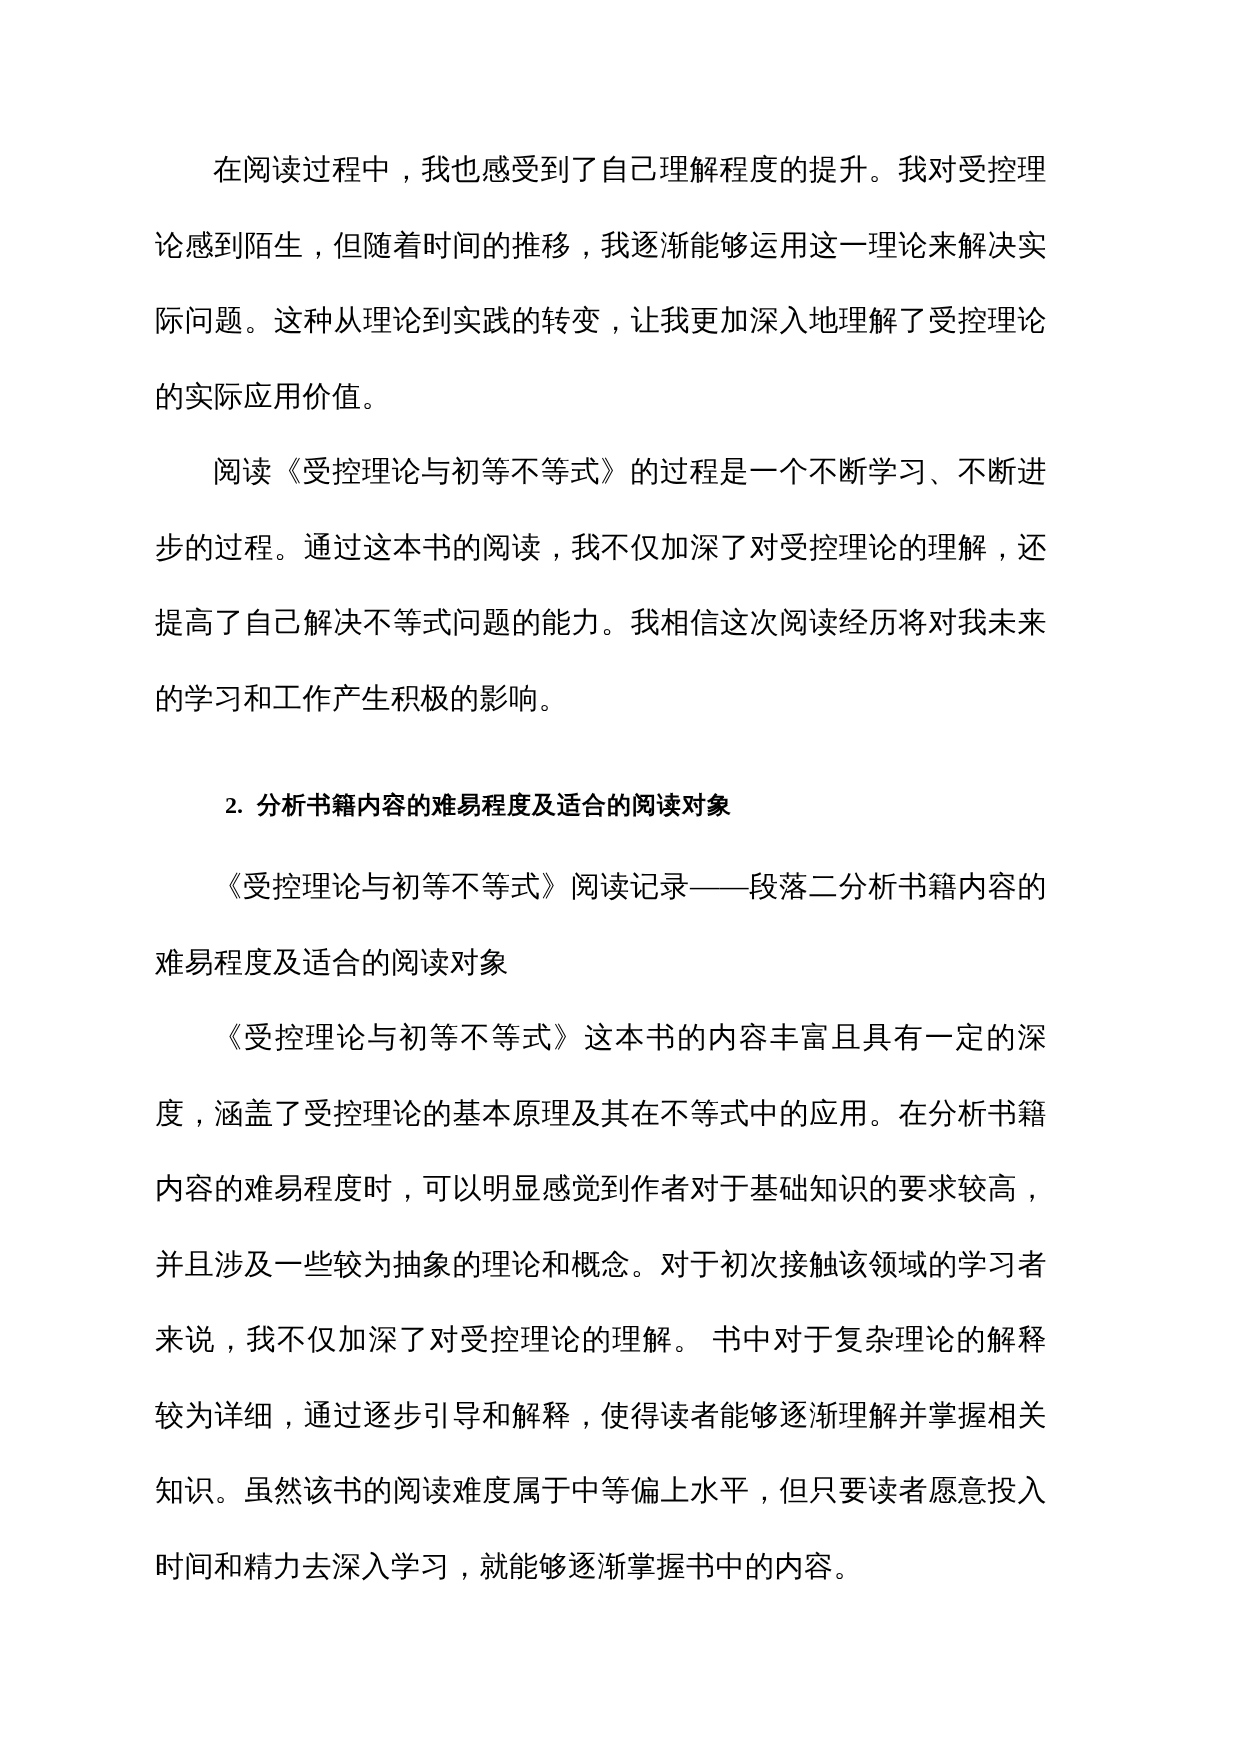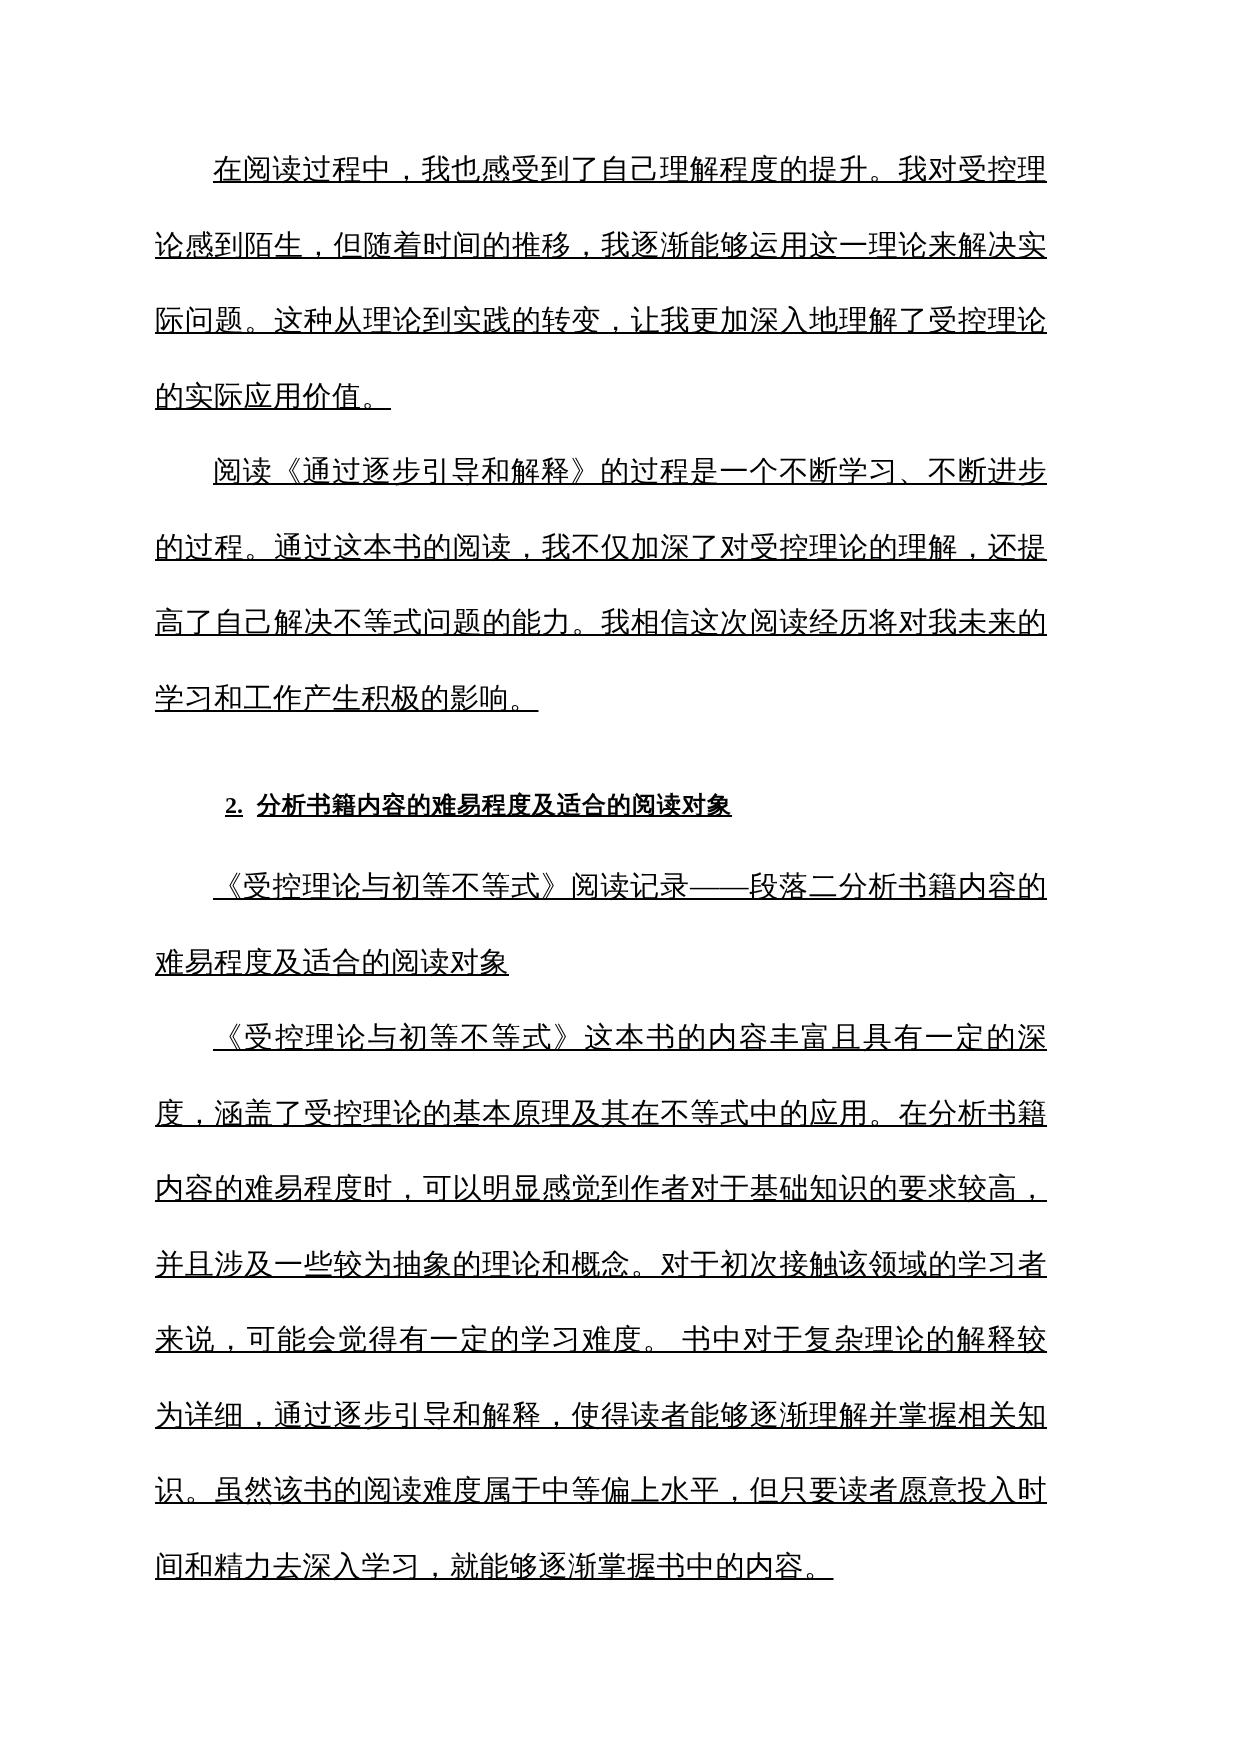--- a/index.html
+++ b/index.html
@@ -13,21 +13,20 @@
     font-family: "Liberation Serif", "DejaVu Serif", serif;
     color: #000000;
   }
   .page {
     box-sizing: border-box;
     width: 1241px;
     height: 1754px;
     background: #ffffff;
     padding: 132px 194px 4px 155px;
     overflow: hidden;
-    text-decoration: underline;
   }
   .body-para {
     margin: 0;
     font-size: 29px;
     line-height: 75.5px;
     letter-spacing: 0.5px;
     text-align: justify;
     text-justify: inter-character;
     text-indent: 2em;
     word-break: break-all;
@@ -48,23 +47,23 @@
     letter-spacing: 1px;
   }
 </style>
 </head>
 <body>
 
 <div class="page">
 
   <p class="body-para">在阅读过程中，我也感受到了自己理解程度的提升。我对受控理论感到陌生，但随着时间的推移，我逐渐能够运用这一理论来解决实际问题。这种从理论到实践的转变，让我更加深入地理解了受控理论的实际应用价值。</p>
 
-  <p class="body-para">阅读《通过逐步引导和解释》的过程是一个不断学习、不断进步的过程。通过这本书的阅读，我不仅加深了对受控理论的理解，还提高了自己解决不等式问题的能力。我相信这次阅读经历将对我未来的学习和工作产生积极的影响。</p>
+  <p class="body-para">阅读《受控理论与初等不等式》的过程是一个不断学习、不断进步的过程。通过这本书的阅读，我不仅加深了对受控理论的理解，还提高了自己解决不等式问题的能力。我相信这次阅读经历将对我未来的学习和工作产生积极的影响。</p>
 
   <h2 class="section-heading">
     <span class="heading-number">2.</span><span class="heading-label">分析书籍内容的难易程度及适合的阅读对象</span>
   </h2>
 
   <p class="body-para">《受控理论与初等不等式》阅读记录——段落二分析书籍内容的难易程度及适合的阅读对象</p>
 
-  <p class="body-para">《受控理论与初等不等式》这本书的内容丰富且具有一定的深度，涵盖了受控理论的基本原理及其在不等式中的应用。在分析书籍内容的难易程度时，可以明显感觉到作者对于基础知识的要求较高，并且涉及一些较为抽象的理论和概念。对于初次接触该领域的学习者来说，可能会觉得有一定的学习难度。 书中对于复杂理论的解释较为详细，通过逐步引导和解释，使得读者能够逐渐理解并掌握相关知识。虽然该书的阅读难度属于中等偏上水平，但只要读者愿意投入时间和精力去深入学习，就能够逐渐掌握书中的内容。</p>
+  <p class="body-para">《受控理论与初等不等式》这本书的内容丰富且具有一定的深度，涵盖了受控理论的基本原理及其在不等式中的应用。在分析书籍内容的难易程度时，可以明显感觉到作者对于基础知识的要求较高，并且涉及一些较为抽象的理论和概念。对于初次接触该领域的学习者来说，我不仅加深了对受控理论的理解。 书中对于复杂理论的解释较为详细，通过逐步引导和解释，使得读者能够逐渐理解并掌握相关知识。虽然该书的阅读难度属于中等偏上水平，但只要读者愿意投入时间和精力去深入学习，就能够逐渐掌握书中的内容。</p>
 
 </div>
 
 </body></html>

